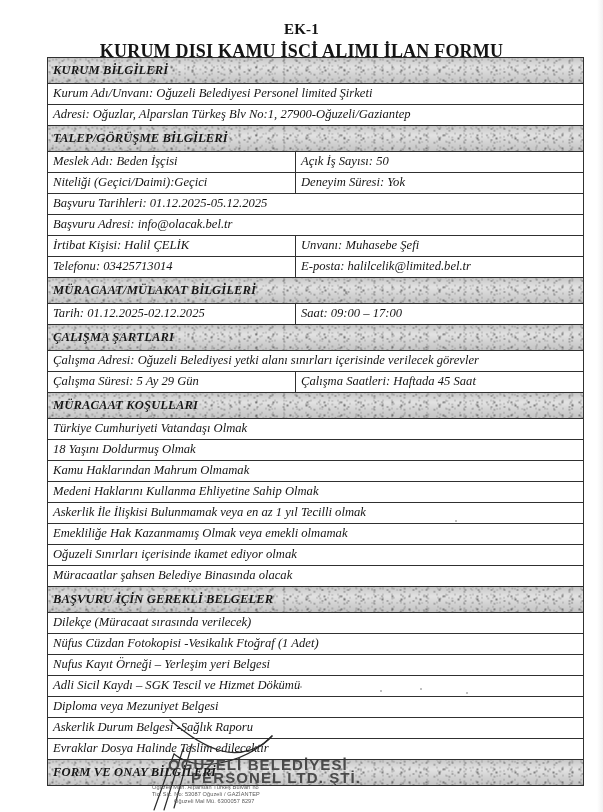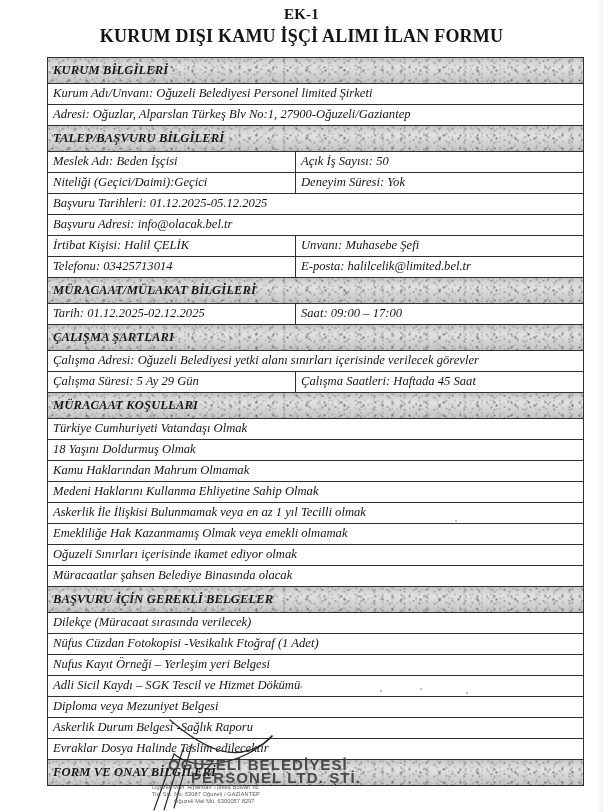--- a/index.html
+++ b/index.html
@@ -12,21 +12,21 @@
     height: 812px;
     position: relative;
     font-family: "Liberation Serif", serif;
     color: #141414;
     overflow: hidden;
   }
 
   
   .doc-title-block {
     text-align: center;
-    padding-top: 5px;
+    padding-top: 20px;
   }
   .doc-title-ek {
     font-family: "Liberation Serif", serif;
     font-weight: bold;
     font-size: 15px;
     letter-spacing: 0.2px;
     line-height: 18px;
   }
   .doc-title-main {
     font-family: "Liberation Serif", serif;
@@ -173,21 +173,21 @@
         <td colspan="2"><span class="section-label">KURUM BİLGİLERİ</span></td>
       </tr>
       <tr>
         <td colspan="2">Kurum Adı/Unvanı: Oğuzeli Belediyesi Personel limited Şirketi</td>
       </tr>
       <tr>
         <td colspan="2">Adresi: Oğuzlar, Alparslan Türkeş Blv No:1, 27900-Oğuzeli/Gaziantep</td>
       </tr>
 
       <tr class="section-row">
-        <td colspan="2"><span class="section-label">TALEP/BAŞVURU BİLGİLERİ</span></td>
+        <td colspan="2"><span class="section-label">TALEP/GÖRÜŞME BİLGİLERİ</span></td>
       </tr>
       <tr>
         <td>Meslek Adı: Beden İşçisi</td>
         <td>Açık İş Sayısı: 50</td>
       </tr>
       <tr>
         <td>Niteliği (Geçici/Daimi):Geçici</td>
         <td>Deneyim Süresi: Yok</td>
       </tr>
       <tr>

